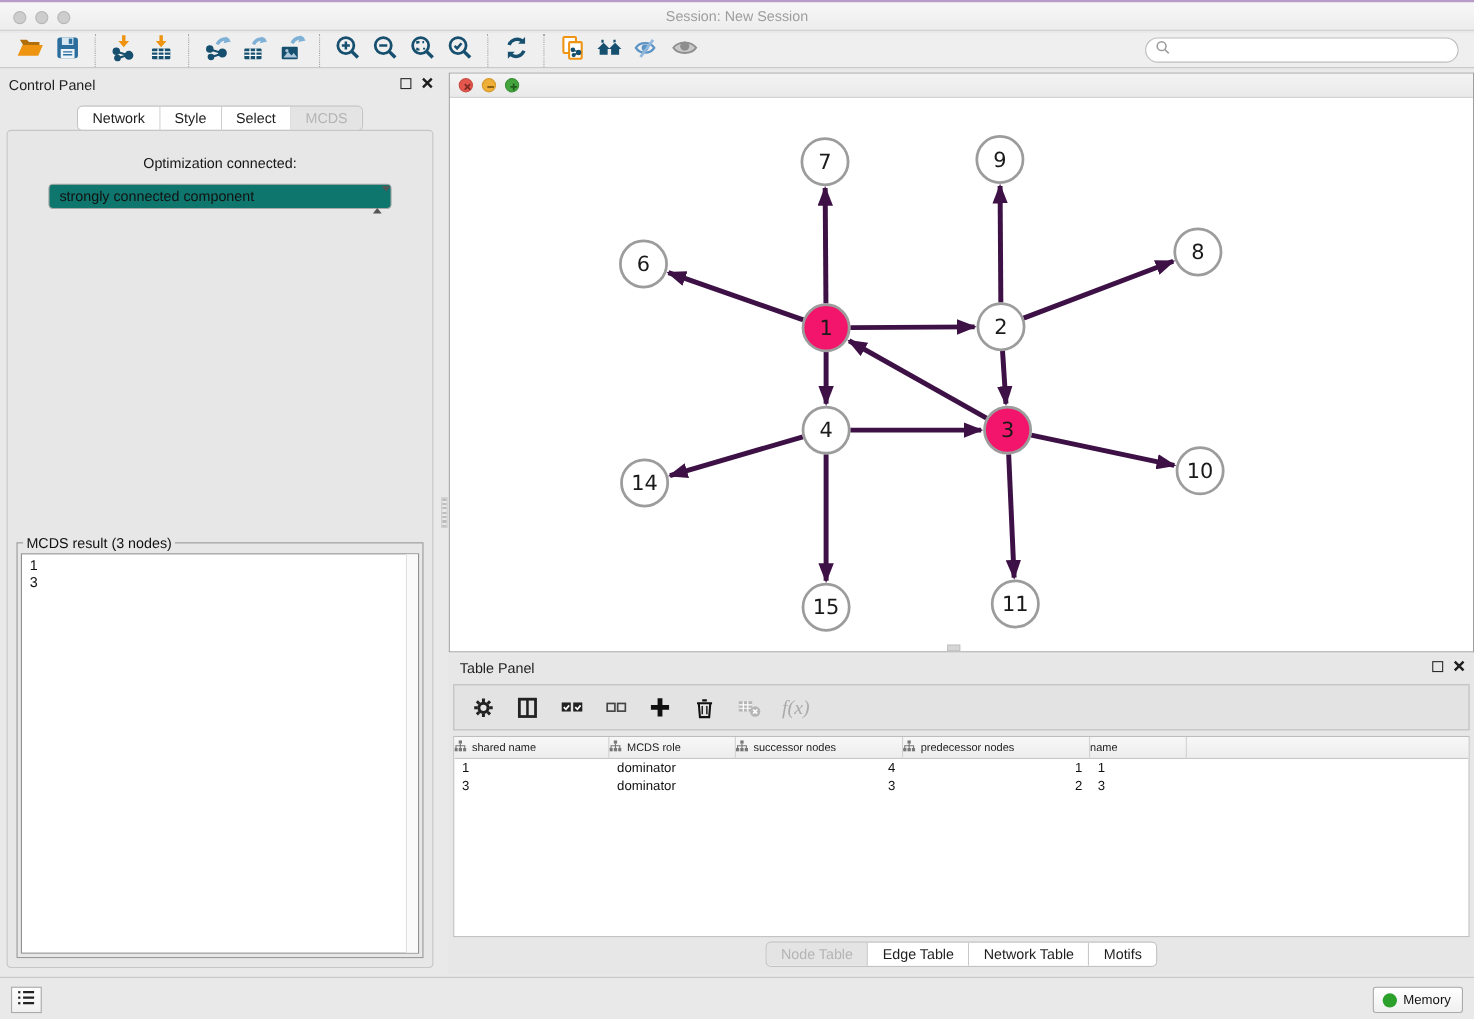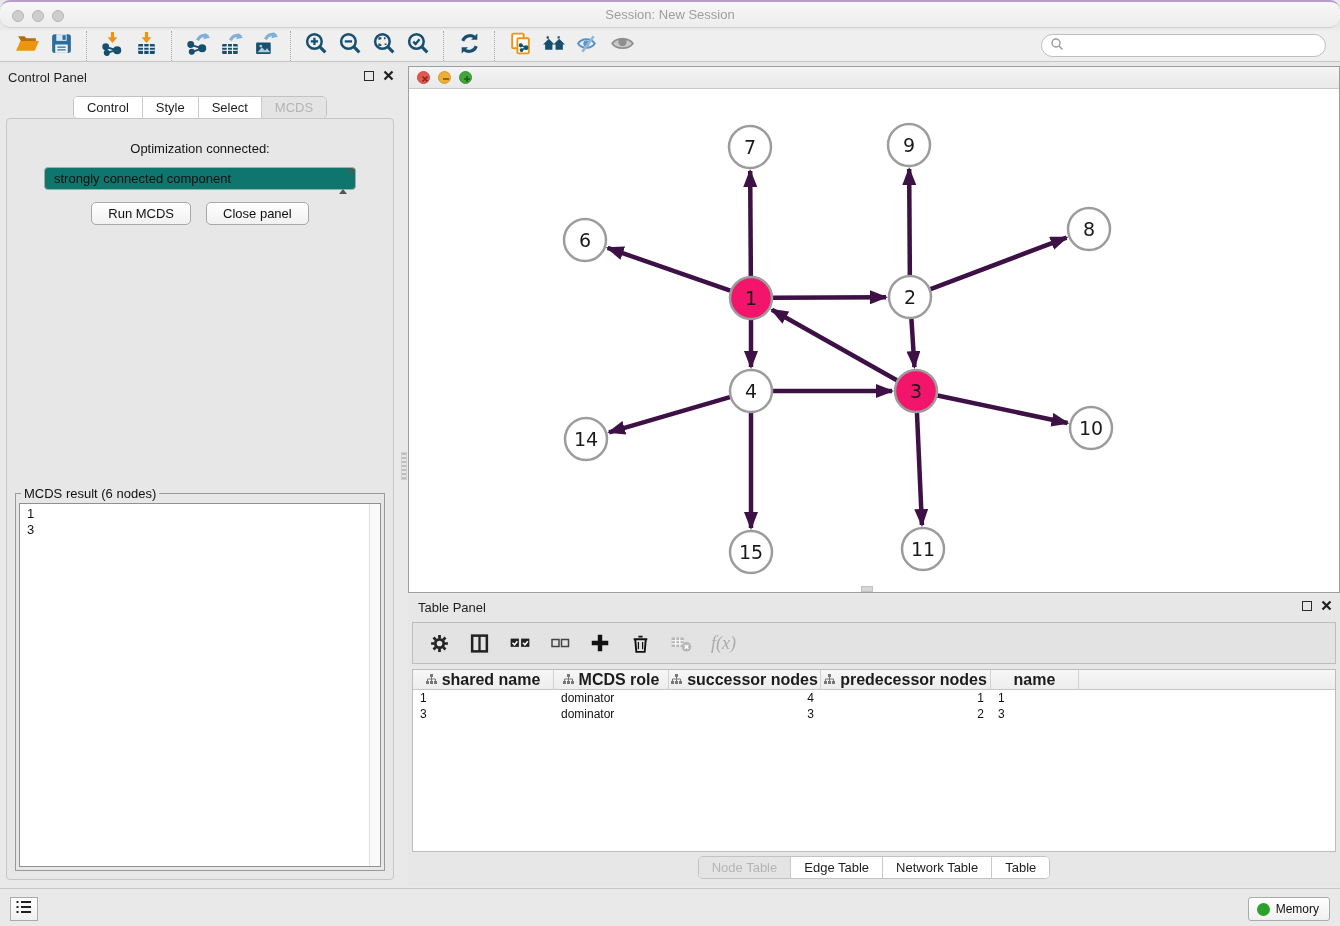--- a/index.html
+++ b/index.html
@@ -1,21 +1,21 @@
 <!DOCTYPE html>
 <html><head>
 <meta charset="utf-8">
 <style>
   * { margin:0; padding:0; box-sizing:border-box; }
   html,body { width:1340px; height:926px; }
   body { font-family:"Liberation Sans", sans-serif; background:#E9E9E9; position:relative; overflow:hidden; color:#222; }
 
   
   .titlebar { position:absolute; left:0; top:0; width:1340px; height:28px;
-    background:linear-gradient(#F7F7F7,#EDEDED); border-top:2px solid #B79CC9; border-bottom:1px solid #CFCFCF;border-radius:10px; }
+    background:linear-gradient(#F7F7F7,#EDEDED); border-top:2px solid #B79CC9; border-bottom:1px solid #CFCFCF; }
   .titlebar .title { position:absolute; left:0; right:0; top:5px; text-align:center; font-size:13px; color:#9E9E9E; }
   .lights { position:absolute; left:12px; top:8px; display:flex; gap:8px; }
   .light { width:12px; height:12px; border-radius:50%; background:#CDCDCD; border:1px solid #B6B6B6; }
 
   
   .main-toolbar { position:absolute; left:0; top:30px; width:1340px; height:32px;
     background:#EFEFEF; border-bottom:1px solid #C6C6C6; display:flex; align-items:center; padding-left:10px; }
   .tbtn { width:34px; height:30px; display:flex; align-items:center; justify-content:center; }
   .tbtn svg { width:25px; height:25px; }
   .tsep { width:1px; height:30px; border-left:1px dotted #A7A7A7; margin:0 8px; }
@@ -76,22 +76,22 @@
 
   
   .table-panel { position:absolute; left:408px; top:595px; width:932px; height:291px; background:#E7E7E7; }
   .tp-title { position:absolute; left:10px; top:5px; font-size:13px; color:#1E1E1E; }
   .tp-toolbar { position:absolute; top:27px; left:4px; right:4px; height:42px; background:#E3E3E3;
     border:1px solid #BDBDBD; border-radius:0; display:flex; align-items:center; gap:19px; padding-left:16px; }
   .tico { display:flex; align-items:center; justify-content:center; }
   .fx { font-family:"Liberation Serif", serif; font-style:italic; font-size:18px; color:#ABABAB; }
   .tp-table { position:absolute; top:74px; left:4px; right:4px; bottom:34px; background:#fff; border:1px solid #BDBDBD; overflow:hidden; }
   .thead { display:flex; height:20px; background:linear-gradient(#F7F7F7,#EDEDED); border-bottom:1px solid #C6C6C6; }
-  .th { display:flex; align-items:center; justify-content:center; gap:5px; font-size:16px; color:#1C1C1C;
-    border-right:1px solid #D2D2D2; height:20px;font-weight:bold; }
+  .th { display:flex; align-items:center; justify-content:flex-start; gap:5px; font-size:10px; color:#1C1C1C;
+    border-right:1px solid #D2D2D2; height:20px; }
   .trow { display:flex; height:16px; }
   .td { font-size:12px; color:#111; padding:1px 7px 0; white-space:nowrap; overflow:hidden; }
   .tp-tabs { position:absolute; bottom:7px; left:0; right:0; text-align:center; }
 
   
   .status-bar { position:absolute; left:0; top:888px; width:1340px; height:38px; background:#E9E9E9; border-top:1px solid #C7C7C7; }
   .list-btn { position:absolute; left:10px; top:8px; width:28px; height:24px; background:linear-gradient(#FFF,#F0F0F0);
     border:1px solid #ABABAB; display:flex; align-items:center; justify-content:center; }
   .mem-btn { position:absolute; right:10px; top:8px; height:24px; padding:0 10px 0 8px; background:linear-gradient(#FFF,#F0F0F0);
     border:1px solid #ABABAB; border-radius:3px; display:flex; align-items:center; gap:6px; font-size:12px; color:#111;margin-left:24px; }
@@ -260,37 +260,33 @@
     <div class="win-icons">
       <span class="float-ic"></span>
       <span class="close-ic">
           <svg width="11" height="11" viewBox="0 0 11 11">
             <path d="M1.5 1.5l8 8M9.5 1.5l-8 8" stroke="#1E1E1E" stroke-width="2.2"></path>
           </svg>
         </span>
     </div>
   </div>
   <div class="cp-tabs"><span class="seg" id="cp-seg">
-        <button class="seg-btn">Control</button>
+        <button class="seg-btn">Network</button>
         <button class="seg-btn">Style</button>
         <button class="seg-btn">Select</button>
         <button class="seg-btn sel">MCDS</button>
       </span></div>
   <div class="cp-body">
     <div class="opt-label">Optimization connected:</div>
     <div class="dropdown">
       <span>strongly connected component</span>
       <span class="dd-arrows"><span class="up"></span><span class="dn"></span></span>
     </div>
-    <div class="btn-row">
-      <button class="pbtn">Run MCDS</button>
-      <button class="pbtn">Close panel</button>
-    </div>
     <div class="result-box">
-      <span class="result-label">MCDS result (6 nodes)</span>
+      <span class="result-label">MCDS result (3 nodes)</span>
       <div class="result-inner">
         <div class="result-text" id="result-lines">
             <div>1</div>
             <div>3</div>
           </div>
         <div class="result-scroll"></div>
       </div>
     </div>
   </div>
 </div>
@@ -493,21 +489,21 @@
           <div class="td" style="width: 152px; text-align: right;">3</div>
           <div class="td" style="width: 170px; text-align: right;">2</div>
           <div class="td" style="width: 88px; text-align: left;">3</div>
         </div>
       </div>
   </div>
   <div class="tp-tabs"><span class="seg" id="tp-seg">
         <button class="seg-btn sel">Node Table</button>
         <button class="seg-btn">Edge Table</button>
         <button class="seg-btn">Network Table</button>
-        <button class="seg-btn">Table</button>
+        <button class="seg-btn">Motifs</button>
       </span></div>
 </div>
 
 <div class="status-bar">
   <div class="list-btn">
     <span><svg width="18" height="16" viewBox="0 0 18 16">
           <g stroke="#222" stroke-width="2">
             <path d="M6 3h10M6 8h10M6 13h10"></path>
           </g>
           <g fill="#222">

